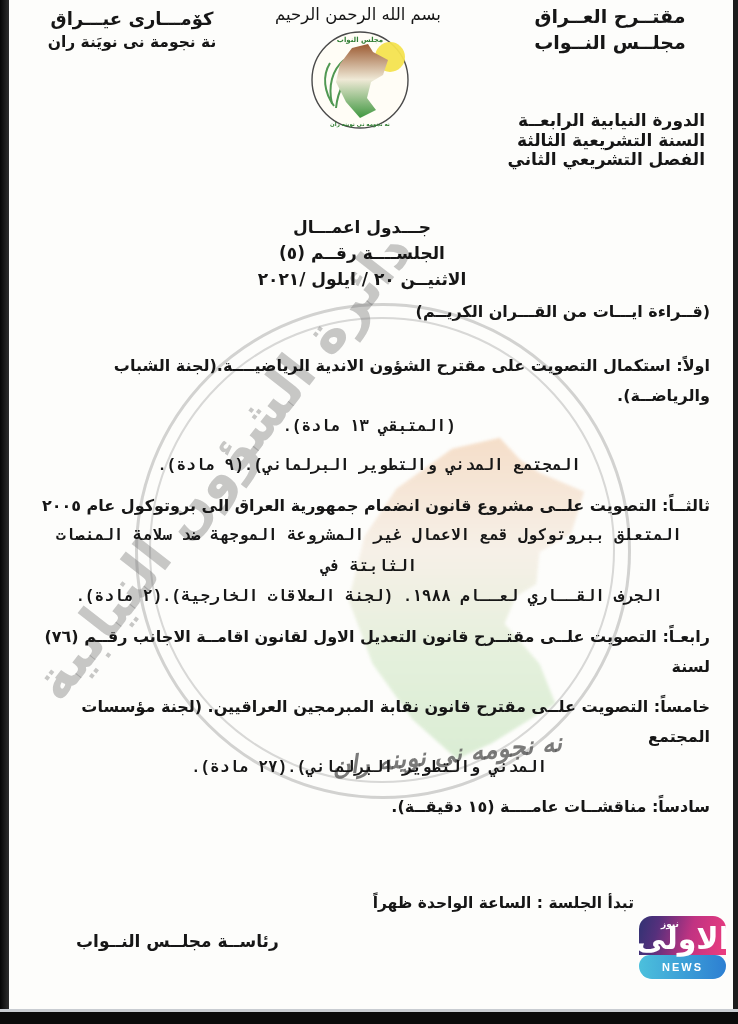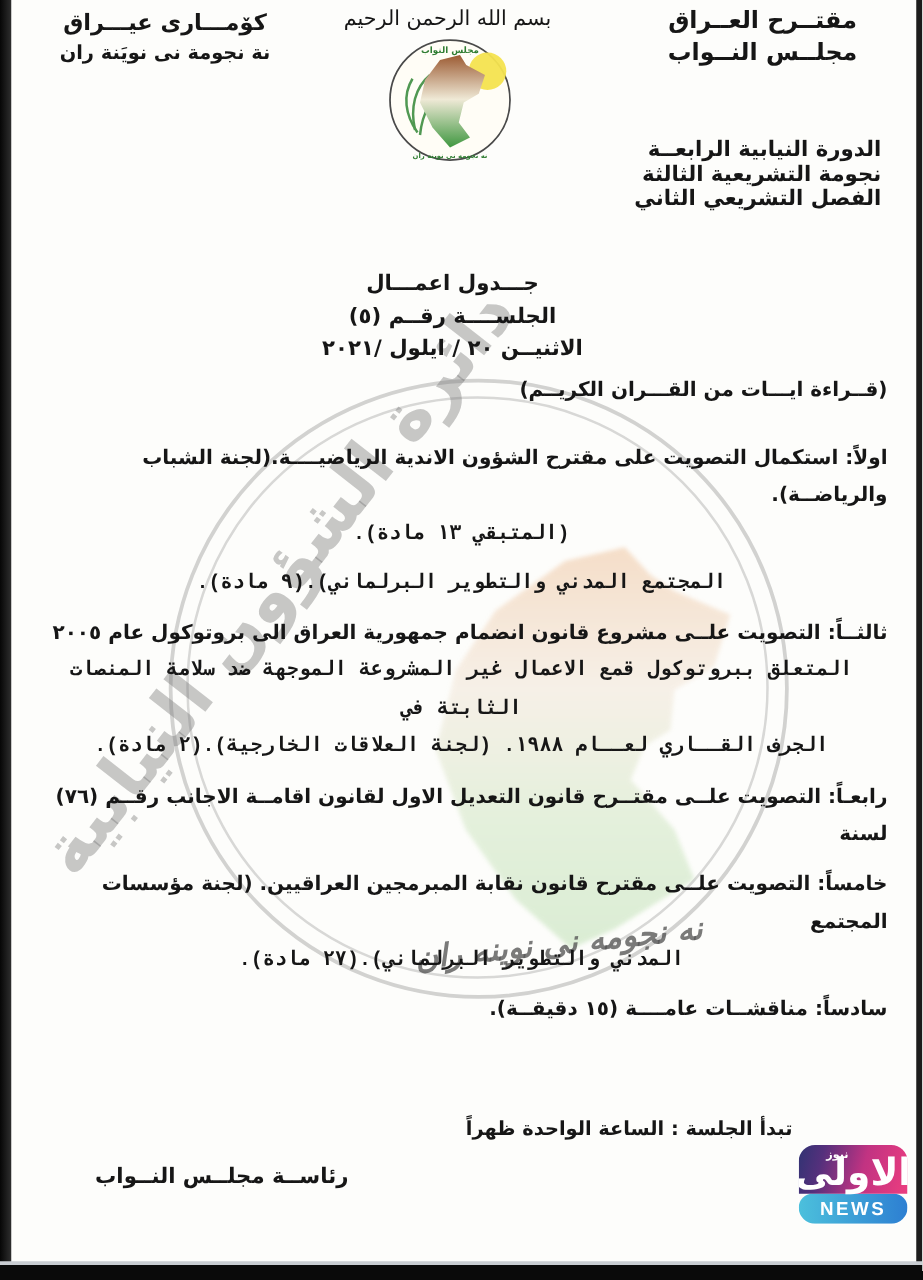--- a/index.html
+++ b/index.html
@@ -44,21 +44,21 @@
   
   .f-time{position:absolute;right:104px;top:894px;font-weight:bold;font-size:15.5px;z-index:2;direction:rtl;}
   .f-sign{position:absolute;left:76px;top:931px;font-weight:bold;font-size:17px;z-index:2;direction:rtl;}
 
   
   .news-logo{position:absolute;right:12px;top:916px;width:87px;height:63px;border-radius:13px;overflow:hidden;z-index:25;display:flex;flex-direction:column;box-shadow:0 0 0 1px rgba(255,255,255,.6);}
   .logo-top{flex:1;background:linear-gradient(105deg,#303373 0%,#55307c 22%,#c13382 58%,#ec3d7f 100%);position:relative;display:flex;align-items:center;justify-content:center;}
   .logo-ar{color:#fff;font-size:30px;font-weight:bold;line-height:1;margin-top:7px;direction:rtl;}
   .logo-ar-small{position:absolute;top:3px;left:22px;color:#fff;font-size:9px;font-weight:bold;direction:rtl;}
   .logo-news{height:24px;background:linear-gradient(90deg,#4cc0dc,#2d7fd2);color:#fff;display:flex;align-items:center;justify-content:center;
-             font-size:15px;font-weight:bold;letter-spacing:2px;font-family:"Liberation Sans",sans-serif;border-radius:11px;}
+             font-size:11px;font-weight:bold;letter-spacing:2px;font-family:"Liberation Sans",sans-serif;border-radius:11px;}
 </style>
 </head>
 <body>
 
 <div id="page">
 
   <svg class="wm-map" viewBox="0 0 200 220" aria-hidden="true">
     <defs>
       <linearGradient id="wmg" x1="0" y1="0" x2="0" y2="1">
         <stop offset="0%" stop-color="#efc5a0"></stop>
@@ -101,21 +101,21 @@
     <text x="50" y="96" text-anchor="middle" font-size="5.5" font-weight="bold" fill="#2f7d32">نه نجومه نى نوينه ران</text>
   </svg>
 
   <div class="h-arabic">
     <div>مقتــرح العــراق</div>
     <div>مجلــس النــواب</div>
   </div>
 
   <div class="session-info">
     <div>الدورة النيابية الرابعــة</div>
-    <div>نجومة التشريعية الثالثة</div>
+    <div>السنة التشريعية الثالثة</div>
     <div>الفصل التشريعي الثاني</div>
   </div>
 
   <div class="title-block">
     <div>جـــدول اعمـــال</div>
     <div>الجلســــة رقــم (٥)</div>
     <div>الاثنيــن ٢٠ / ايلول /٢٠٢١</div>
   </div>
 
   <div class="body-text">

